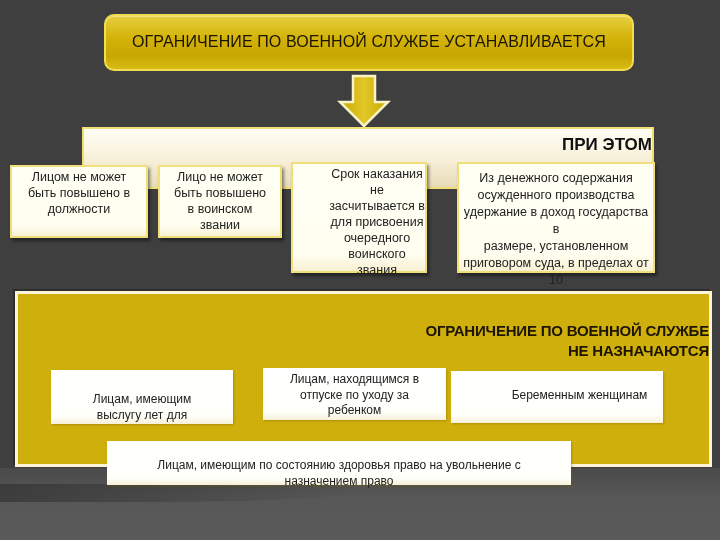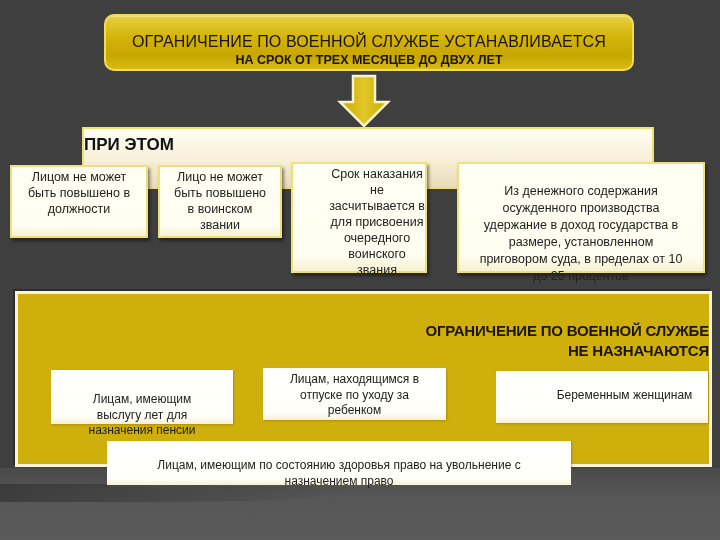--- a/index.html
+++ b/index.html
@@ -35,39 +35,39 @@
       margin-top: 2px;
       font-size: 12.5px; font-weight: bold; color: #1a1400;
     }
     .arrow {
       position: absolute; left: 336px; top: 74px; width: 56px; height: 56px;
     }
     .header-band {
       position: absolute; left: 82px; top: 127px; width: 572px; height: 62px;
       background: linear-gradient(180deg, #fffdf4 0%, #f7efd7 55%, #e7dcb8 100%);
       border: 2px solid #f0df75;
-      text-align: left;
+      text-align: right;
     }
     .header-title {
       margin-top: 6px;
       font-size: 17px; font-weight: bold; color: #111;
     }
     .card {
       position: absolute;
       background: linear-gradient(180deg, #fffff4 0%, #fffef0 85%, #f7f0d2 100%);
       border: 2px solid #efe07b;
       box-shadow: 2px 3px 3px rgba(0,0,0,0.45);
       text-align: center;
       font-size: 12.5px; line-height: 16px; color: #222;
       padding-top: 2px;
     }
     .c1 { left: 10px; top: 165px; width: 138px; height: 73px; }
     .c2 { left: 158px; top: 165px; width: 124px; height: 73px; }
     .c3 { left: 291px; top: 162px; width: 136px; height: 111px; padding-left: 36px; }
-    .c4 { left: 457px; top: 162px; width: 248px; height: 111px; padding-top: 19px; line-height: 17px; }
+    .c4 { left: 457px; top: 162px; width: 198px; height: 111px; padding-top: 6px; line-height: 17px; }
     .gold-panel {
       position: absolute; left: 15px; top: 291px; width: 697px; height: 176px;
       background: #cfaf0c;
       border: 3px solid #fbf4d6;
       box-shadow: -2px -2px 0 #2e2e2e;
     }
     .gold-title {
       position: absolute; left: 0; top: 27px; width: 100%;
       text-align: right;
       font-size: 15px; font-weight: bold; line-height: 20px; color: #1d1500;
@@ -75,33 +75,32 @@
     }
     .wcard {
       position: absolute;
       background: linear-gradient(180deg, #ffffff 0%, #fffffa 85%, #f6f0d8 100%);
       text-align: center;
       font-size: 12px; line-height: 15.5px; color: #222;
       box-shadow: 1px 1px 2px rgba(120,95,0,0.4);
     }
     .w1 { left: 33px; top: 76px; width: 182px; height: 54px; padding-top: 22px; }
     .w2 { left: 245px; top: 74px; width: 183px; height: 52px; padding-top: 4px; }
-    .w3 { left: 478px; top: 77px; width: 212px; height: 52px; padding-top: 17px; padding-left: 45px; }
+    .w3 { left: 433px; top: 77px; width: 212px; height: 52px; padding-top: 17px; padding-left: 45px; }
     .w4 { left: 89px; top: 147px; width: 464px; height: 44px; padding-top: 17px; }
     .w4 { top: 147px; }
   </style>
 </head>
 <body>
 
 <div class="bg-lower"></div>
 <div class="bg-swoosh"></div>
 
 <div class="top-box">
   <div class="top-line1">ОГРАНИЧЕНИЕ ПО ВОЕННОЙ СЛУЖБЕ УСТАНАВЛИВАЕТСЯ</div>
-  <div class="top-line2">НА СРОК ОТ ТРЕХ МЕСЯЦЕВ ДО ДВУХ ЛЕТ</div>
 </div>
 
 <svg class="arrow" viewBox="0 0 56 56">
   <defs>
     <linearGradient id="ag" x1="0" y1="0" x2="1" y2="0">
       <stop offset="0" stop-color="#c9a900"></stop>
       <stop offset="0.5" stop-color="#e2c728"></stop>
       <stop offset="1" stop-color="#c9a900"></stop>
     </linearGradient>
   </defs>
@@ -144,21 +143,20 @@
 
 <div class="gold-panel">
   <div class="gold-title">
     <div>ОГРАНИЧЕНИЕ ПО ВОЕННОЙ СЛУЖБЕ</div>
     <div>НЕ НАЗНАЧАЮТСЯ</div>
   </div>
 
   <div class="wcard w1">
     <div>Лицам, имеющим</div>
     <div>выслугу лет для</div>
-    <div>назначения пенсии</div>
   </div>
 
   <div class="wcard w2">
     <div>Лицам, находящимся в</div>
     <div>отпуске по уходу за</div>
     <div>ребенком</div>
   </div>
 
   <div class="wcard w3">
     <div>Беременным женщинам</div>

